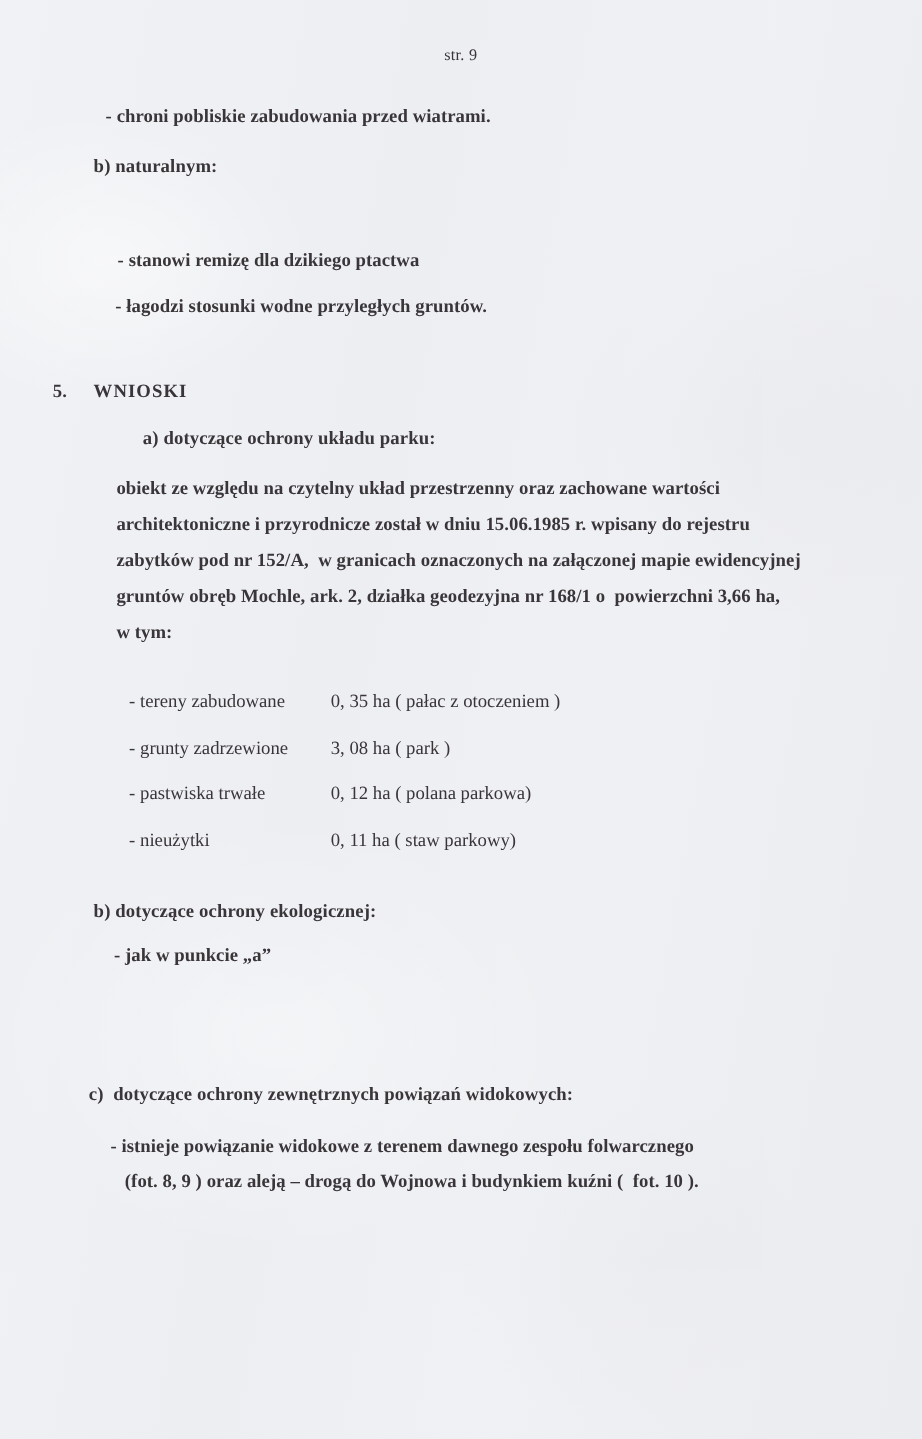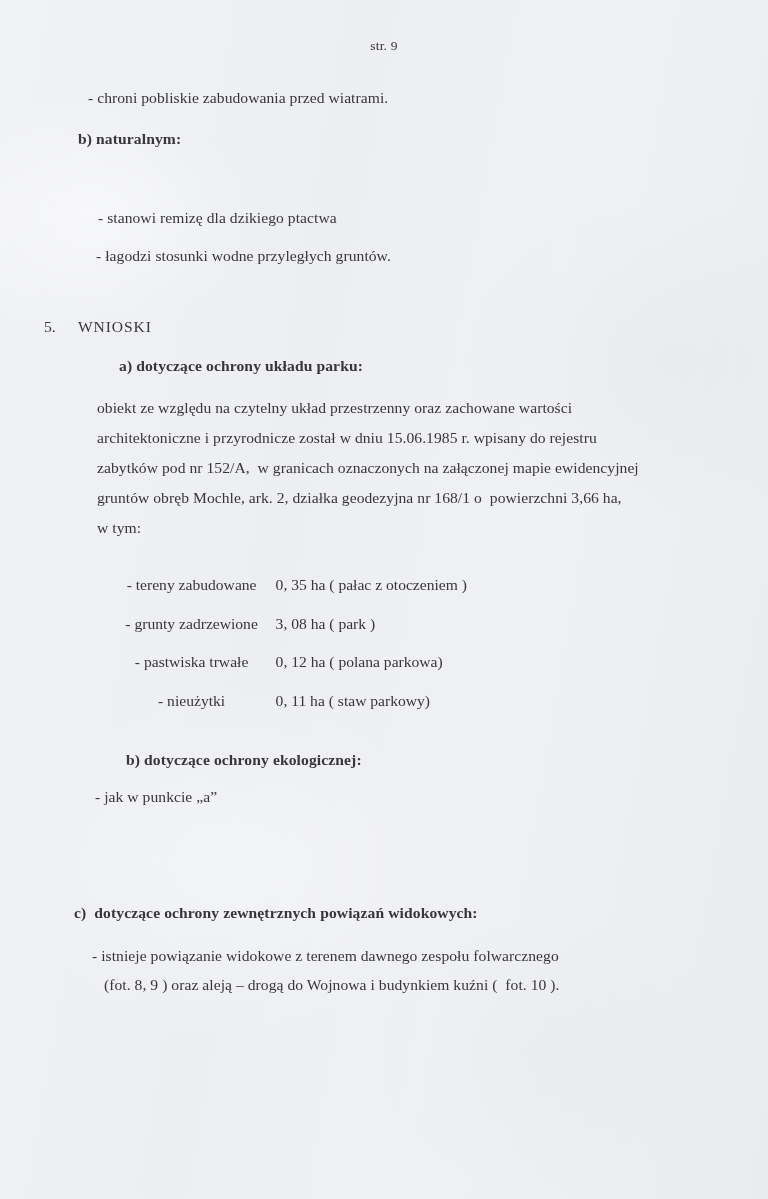--- a/index.html
+++ b/index.html
@@ -43,40 +43,40 @@
     font-size: 13.5px;
     letter-spacing: 0.2px;
   }
 
   .line {
     position: absolute;
     font-size: 15.6px;
     line-height: 1.0;
     white-space: pre;
     letter-spacing: 0.05px;
+    font-weight: bold;
   }
   .bold {
     font-weight: bold;
     letter-spacing: 0.1px;
   }
   .caps {
     letter-spacing: 0.9px;
   }
 
   
   .row {
     position: absolute;
     font-size: 15.6px;
     white-space: pre;
     display: block;
   }
   .row .label {
     display: inline-block;
     width: 168px;
-    text-align: center;
   }
   .row .value {
     display: inline-block;
   }
 </style>
 </head>
 <body>
 
 <div class="paper-texture"></div>
 
@@ -108,20 +108,20 @@
   <div class="row" style="left:92px; top:597px;">
     <span class="label">- grunty zadrzewione</span><span class="value">3, 08 ha ( park )</span>
   </div>
   <div class="row" style="left:92px; top:635px;">
     <span class="label">- pastwiska trwałe</span><span class="value">0, 12 ha ( polana parkowa)</span>
   </div>
   <div class="row" style="left:92px; top:674px;">
     <span class="label">- nieużytki</span><span class="value">0, 11 ha ( staw parkowy)</span>
   </div>
 
-  <div class="line bold" style="left:78px; top:752px;margin-left:48px;">b) dotyczące ochrony ekologicznej:</div>
+  <div class="line bold" style="left:78px; top:752px;">b) dotyczące ochrony ekologicznej:</div>
   <div class="line" style="left:95px; top:789px;">- jak w punkcie „a”</div>
 
   <div class="line bold" style="left:74px; top:905px;">c)  dotyczące ochrony zewnętrznych powiązań widokowych:</div>
   <div class="line" style="left:92px; top:948px;">- istnieje powiązanie widokowe z terenem dawnego zespołu folwarcznego</div>
   <div class="line" style="left:104px; top:977px;">(fot. 8, 9 ) oraz aleją – drogą do Wojnowa i budynkiem kuźni (  fot. 10 ).</div>
 
 </div>
 
 </body></html>

